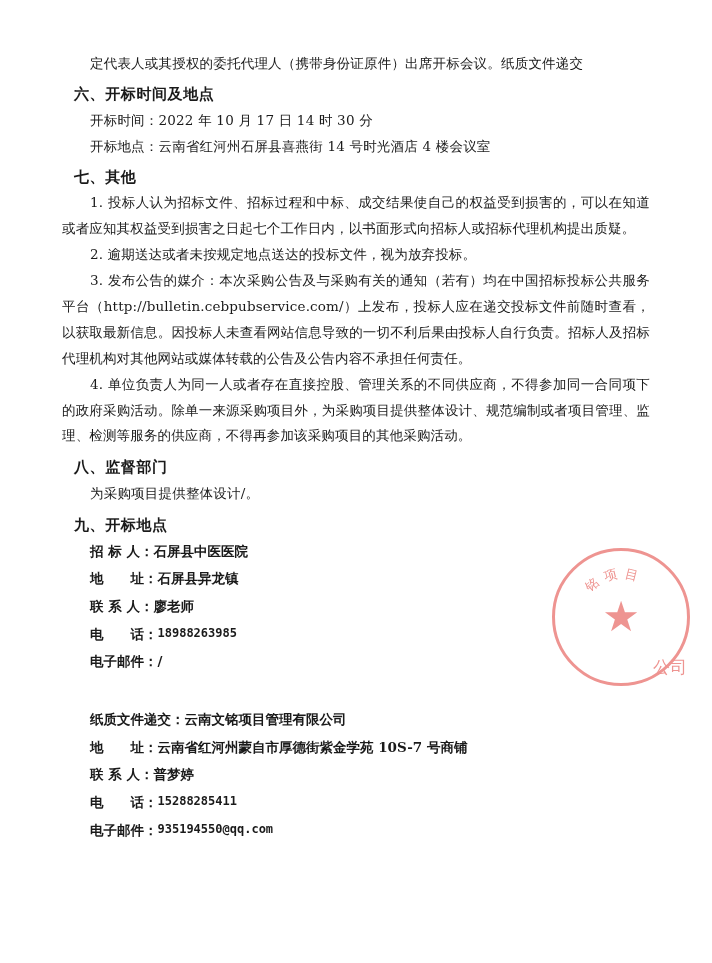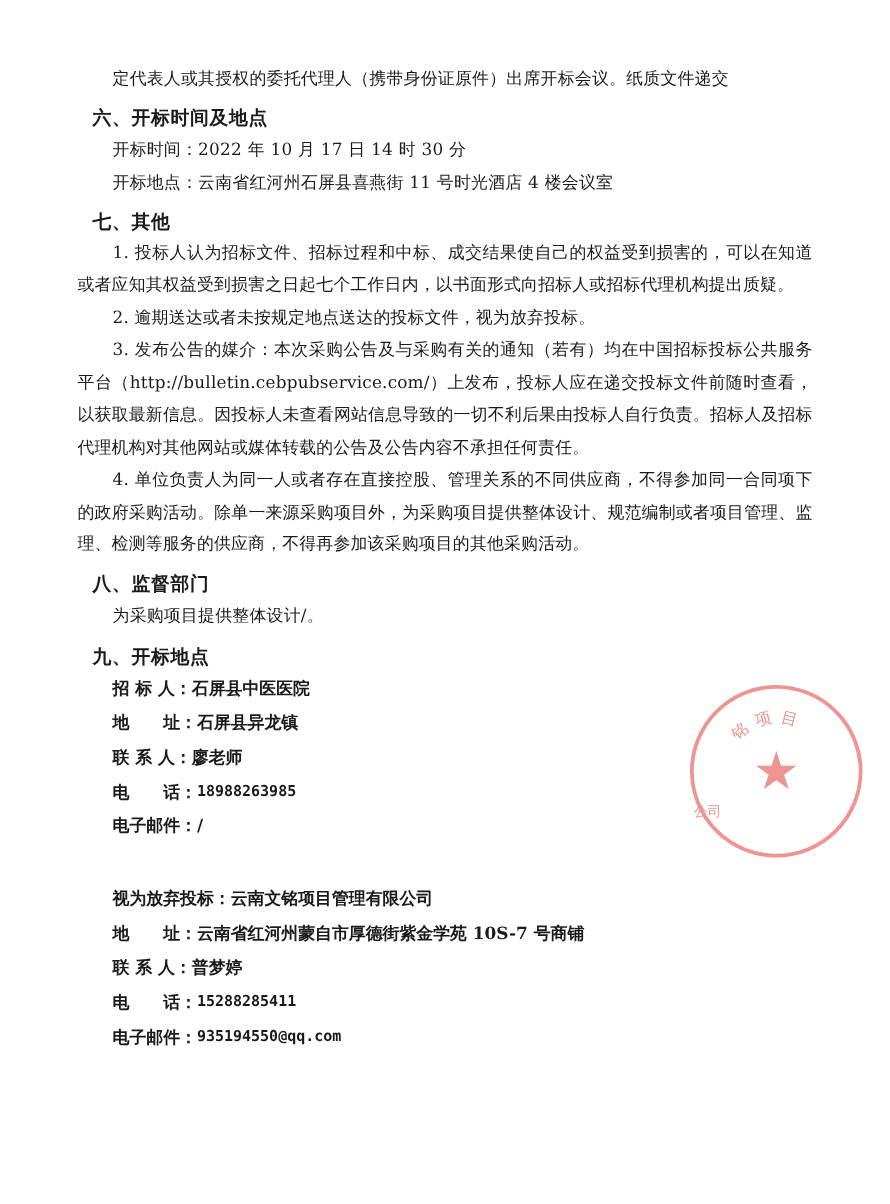--- a/index.html
+++ b/index.html
@@ -98,38 +98,38 @@
     position: absolute;
     left: 50%;
     top: 50%;
     font-size: 13px;
     color: #e4534e;
     font-family: "DejaVu Serif", "Liberation Serif", serif;
     transform-origin: 0 0;
   }
   .seal .seal-bottom {
     position: absolute;
-    bottom: 26px;
+    bottom: 4px;
     left: 0;
     width: 100%;
-    text-align: left;
-    font-size: 11px;
+    text-align: right;
+    font-size: 17px;
     color: #e4534e;
   }
 </style>
 </head>
 <body>
 
 <div class="page">
 
   <div class="line indent2">定代表人或其授权的委托代理人（携带身份证原件）出席开标会议。纸质文件递交</div>
 
   <div class="heading">六、开标时间及地点</div>
   <div class="sub-line">开标时间：2022 年 10 月 17 日  14 时 30 分</div>
-  <div class="sub-line">开标地点：云南省红河州石屏县喜燕街 11 号时光酒店 4 楼会议室</div>
+  <div class="sub-line">开标地点：云南省红河州石屏县喜燕街 14 号时光酒店 4 楼会议室</div>
 
   <div class="heading">七、其他</div>
   <p class="para indent2">1. 投标人认为招标文件、招标过程和中标、成交结果使自己的权益受到损害的，可以在知道或者应知其权益受到损害之日起七个工作日内，以书面形式向招标人或招标代理机构提出质疑。</p>
   <p class="para indent2">2. 逾期送达或者未按规定地点送达的投标文件，视为放弃投标。</p>
   <p class="para indent2">3. 发布公告的媒介：本次采购公告及与采购有关的通知（若有）均在中国招标投标公共服务平台（http://bulletin.cebpubservice.com/）上发布，投标人应在递交投标文件前随时查看，以获取最新信息。因投标人未查看网站信息导致的一切不利后果由投标人自行负责。招标人及招标代理机构对其他网站或媒体转载的公告及公告内容不承担任何责任。</p>
   <p class="para indent2">4. 单位负责人为同一人或者存在直接控股、管理关系的不同供应商，不得参加同一合同项下的政府采购活动。除单一来源采购项目外，为采购项目提供整体设计、规范编制或者项目管理、监理、检测等服务的供应商，不得再参加该采购项目的其他采购活动。</p>
 
   <div class="heading">八、监督部门</div>
   <div class="sub-line">为采购项目提供整体设计/。</div>
 
@@ -152,21 +152,21 @@
     <span class="v mono">18988263985</span>
   </div>
   <div class="kv">
     <span class="k">电子邮件：</span>
     <span class="v">/</span>
   </div>
 
   <div class="gap-lg"></div>
 
   <div class="kv">
-    <span class="k">视为放弃投标：</span>
+    <span class="k">纸质文件递交：</span>
     <span class="v">云南文铭项目管理有限公司</span>
   </div>
   <div class="kv">
     <span class="k">地　　址：</span>
     <span class="v">云南省红河州蒙自市厚德街紫金学苑 10S-7 号商铺</span>
   </div>
   <div class="kv">
     <span class="k">联 系 人：</span>
     <span class="v">普梦婷</span>
   </div>

